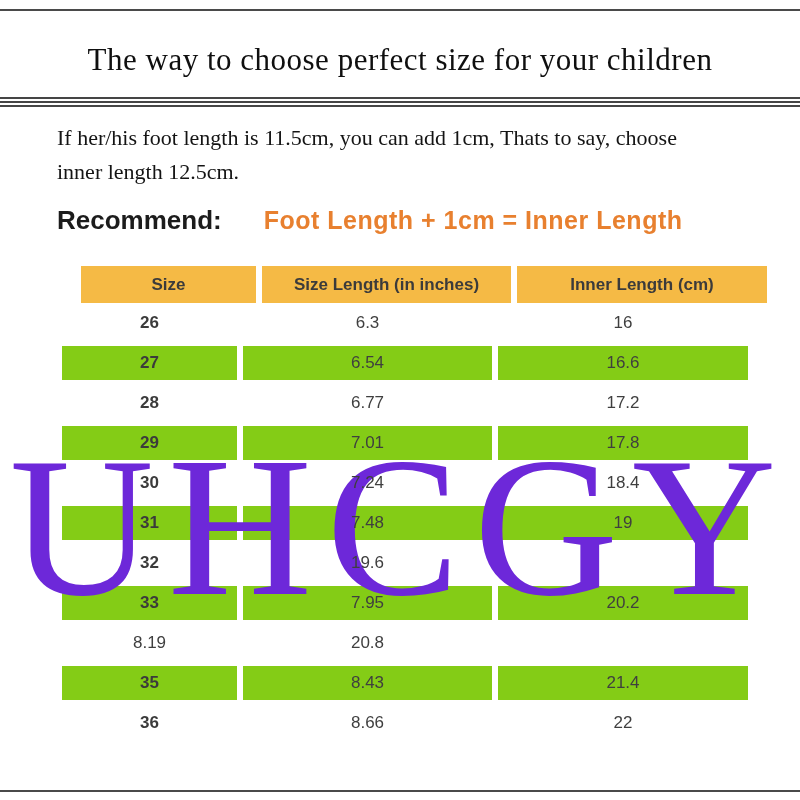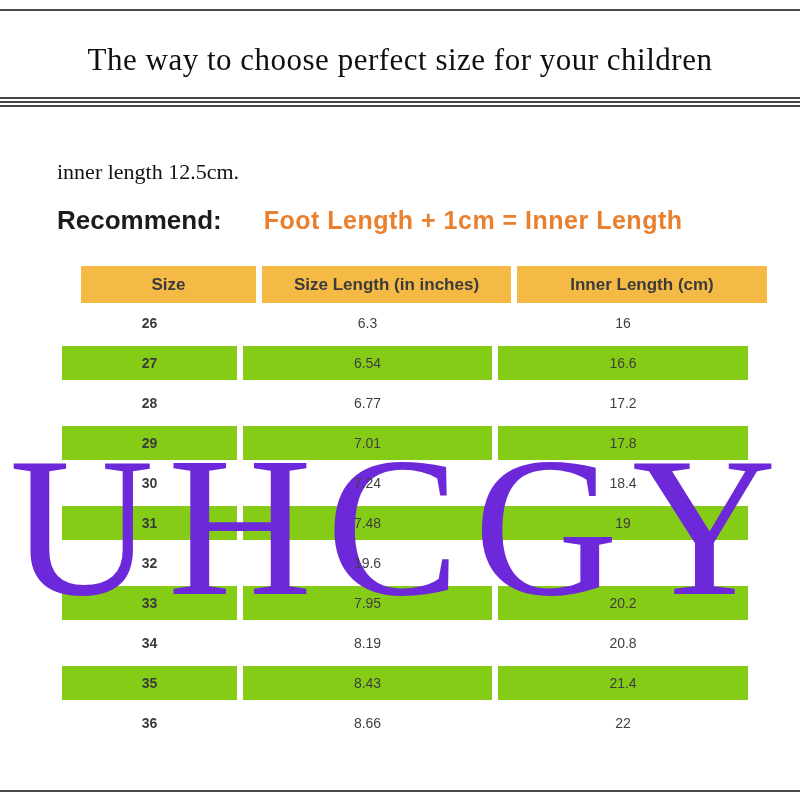--- a/index.html
+++ b/index.html
@@ -32,41 +32,41 @@
                        color:#E8802F; letter-spacing:0.5px; }
 
   .size-table { position:absolute; top:266px; left:62px; width:686px; }
   .t-row { display:grid; grid-template-columns:175px 249px 250px; column-gap:6px; }
   .t-head { height:37px; margin-bottom:0;padding-left:19px; }
   .t-head .t-cell { background:#F5BA45; height:37px; }
   .t-head .t-cell span { font-weight:700; font-size:17px; color:#3b3b3b; }
   .t-body .t-row { height:40px; }
   .t-cell { display:flex; align-items:center; justify-content:center; }
   .t-body .t-row.gray .t-cell { background:#84cc16; height:34px; align-self:center; }
-  .t-cell span { position:relative; z-index:2; font-size:14px; color:#3f3f3f; }
+  .t-cell span { position:relative; z-index:2; font-size:17px; color:#3f3f3f; }
   .t-cell.size-col span { font-weight:700; color:#3b3b3b; }
 
   .watermark { position:absolute; top:402px; left:0; width:800px; height:250px;
                display:flex; align-items:center; justify-content:center;
                font-family:"Liberation Serif", serif; font-size:200px; font-weight:400;
                color:#6d28d9; letter-spacing:14px; z-index:1; pointer-events:none;
                user-select:none; line-height:250px; }
 </style>
 </head>
 <body>
 
 <div class="stage">
 
   <div class="frame-line top"></div>
 
   <h1 class="page-title">The way to choose perfect size for your children</h1>
 
   <div class="title-divider"></div>
 
-  <p class="description"><br><span>inner length 12.5cm.</span></p>
+  <p class="description"><span>If her/his foot length is 11.5cm, you can add 1cm, Thats to say, choose</span><br><span>inner length 12.5cm.</span></p>
 
   <div class="recommend-row">
     <span class="recommend-label">Recommend:</span>
     <span class="recommend-formula">Foot Length + 1cm = Inner Length</span>
   </div>
 
   <div class="watermark">UHCGY</div>
 
   <div class="size-table">
     <div class="t-row t-head">
@@ -168,23 +168,20 @@
           </div>
     <div class="t-cell">
             <span class="v-inches">7.95</span>
           </div>
     <div class="t-cell">
             <span class="v-cm">20.2</span>
           </div>
   </div>
 
   <div class="t-row">
-    <div class="t-cell size-col">
-            <span class="v-size">34</span>
-          </div>
     <div class="t-cell">
             <span class="v-inches">8.19</span>
           </div>
     <div class="t-cell">
             <span class="v-cm">20.8</span>
           </div>
   </div>
 
   <div class="t-row gray">
     <div class="t-cell size-col">

